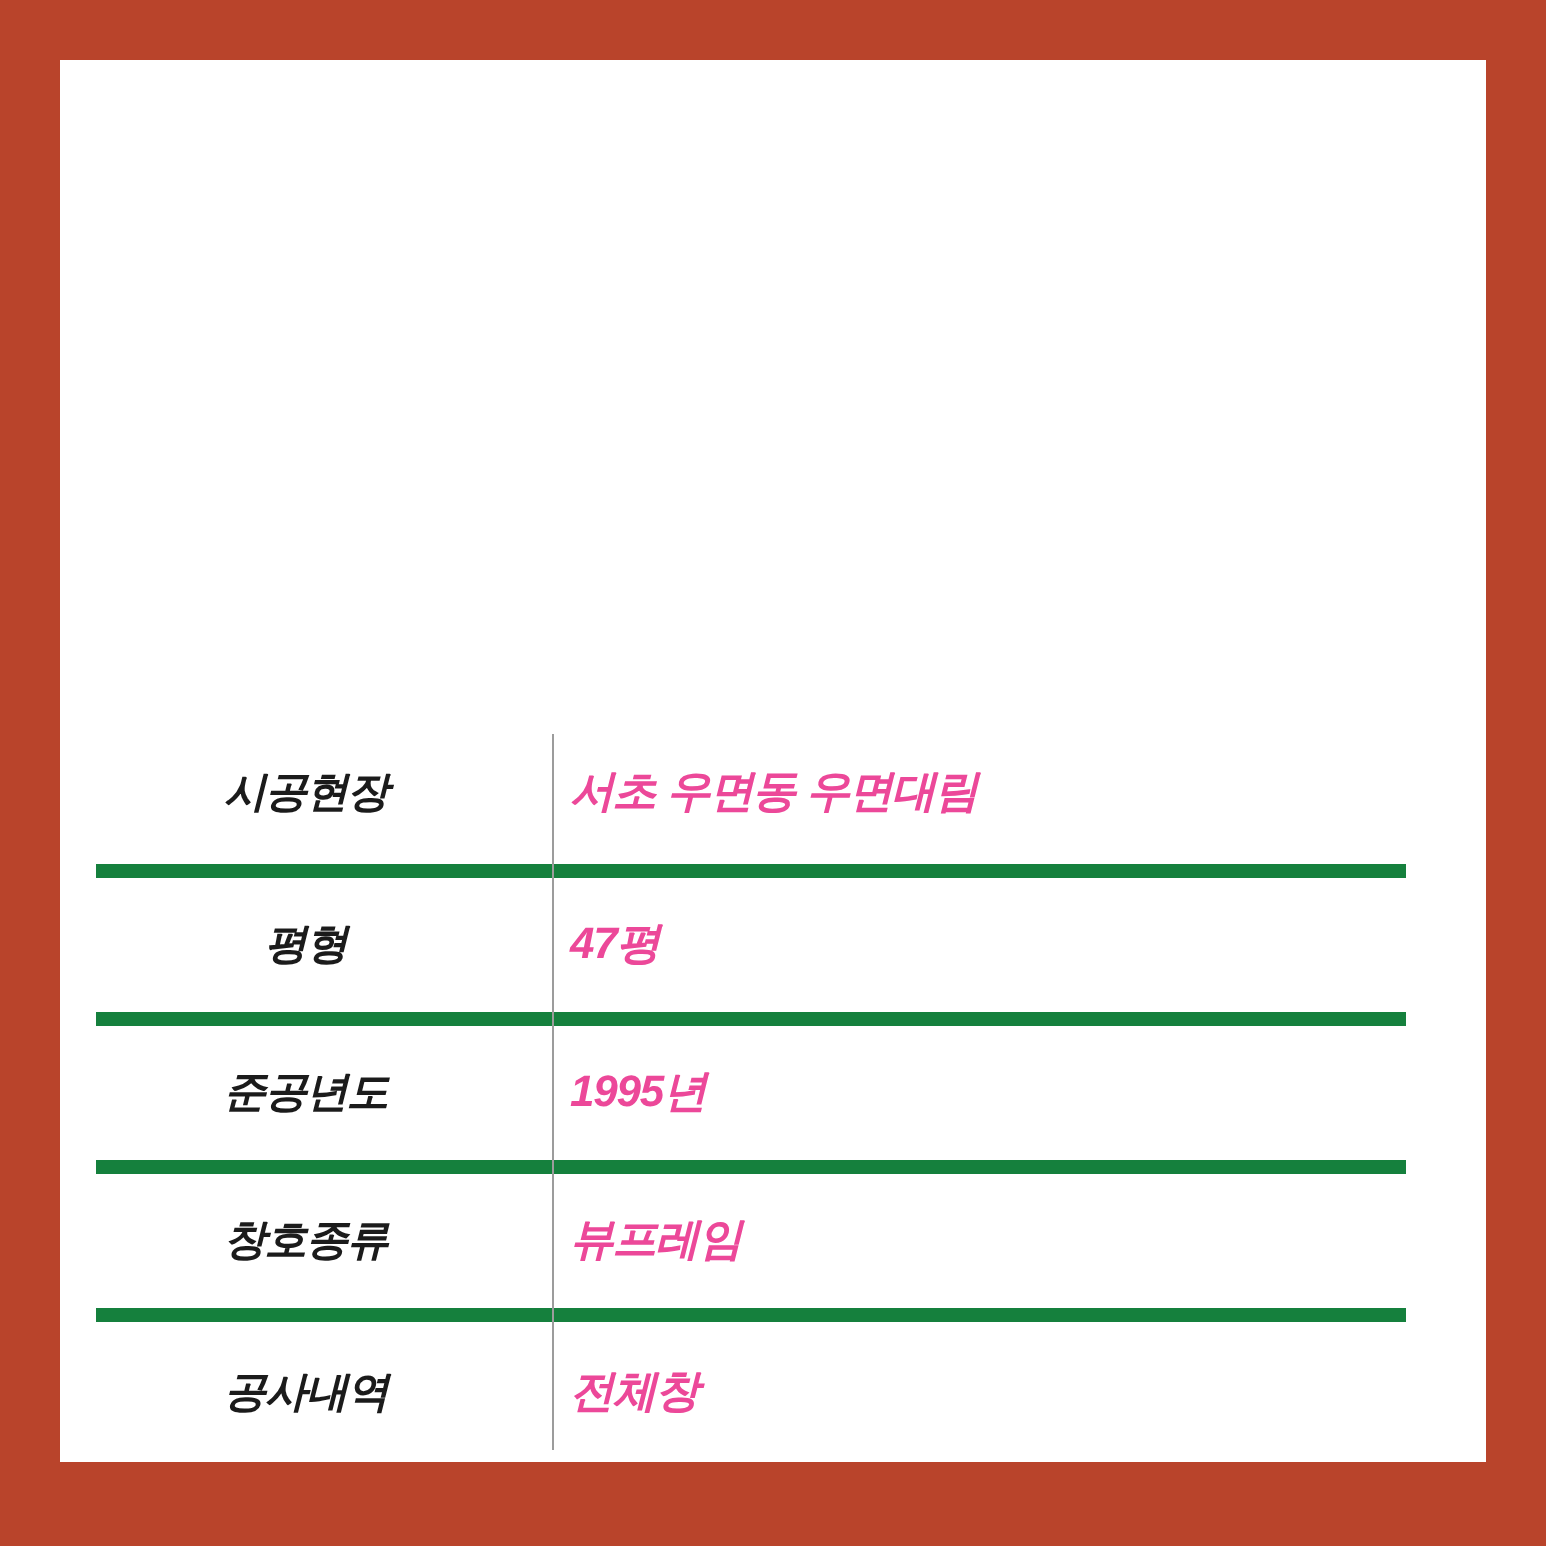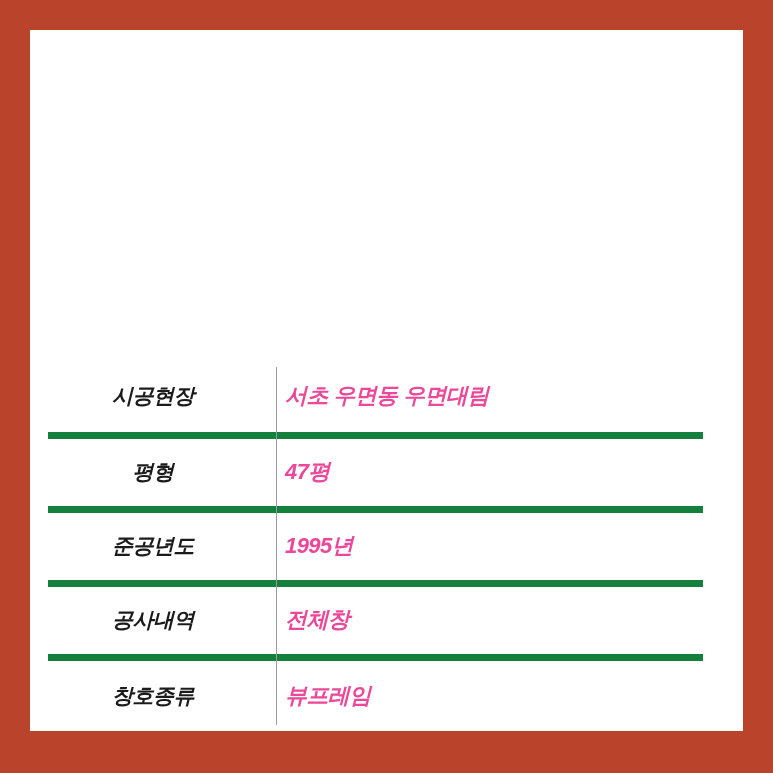--- a/index.html
+++ b/index.html
@@ -104,26 +104,26 @@
             <td class="spec-label">평형</td>
             <td class="spec-divider-col"></td>
             <td class="spec-value">47평</td>
           </tr>
           <tr>
             <td class="spec-label">준공년도</td>
             <td class="spec-divider-col"></td>
             <td class="spec-value">1995년</td>
           </tr>
           <tr>
+            <td class="spec-label">창호종류</td>
+            <td class="spec-divider-col"></td>
+            <td class="spec-value">뷰프레임</td>
+          </tr>
+          <tr>
             <td class="spec-label">공사내역</td>
             <td class="spec-divider-col"></td>
             <td class="spec-value">전체창</td>
-          </tr>
-          <tr>
-            <td class="spec-label">창호종류</td>
-            <td class="spec-divider-col"></td>
-            <td class="spec-value">뷰프레임</td>
           </tr>
         </tbody>
       </table>
     </div>
   </div>
 </div>
 
 </body></html>

